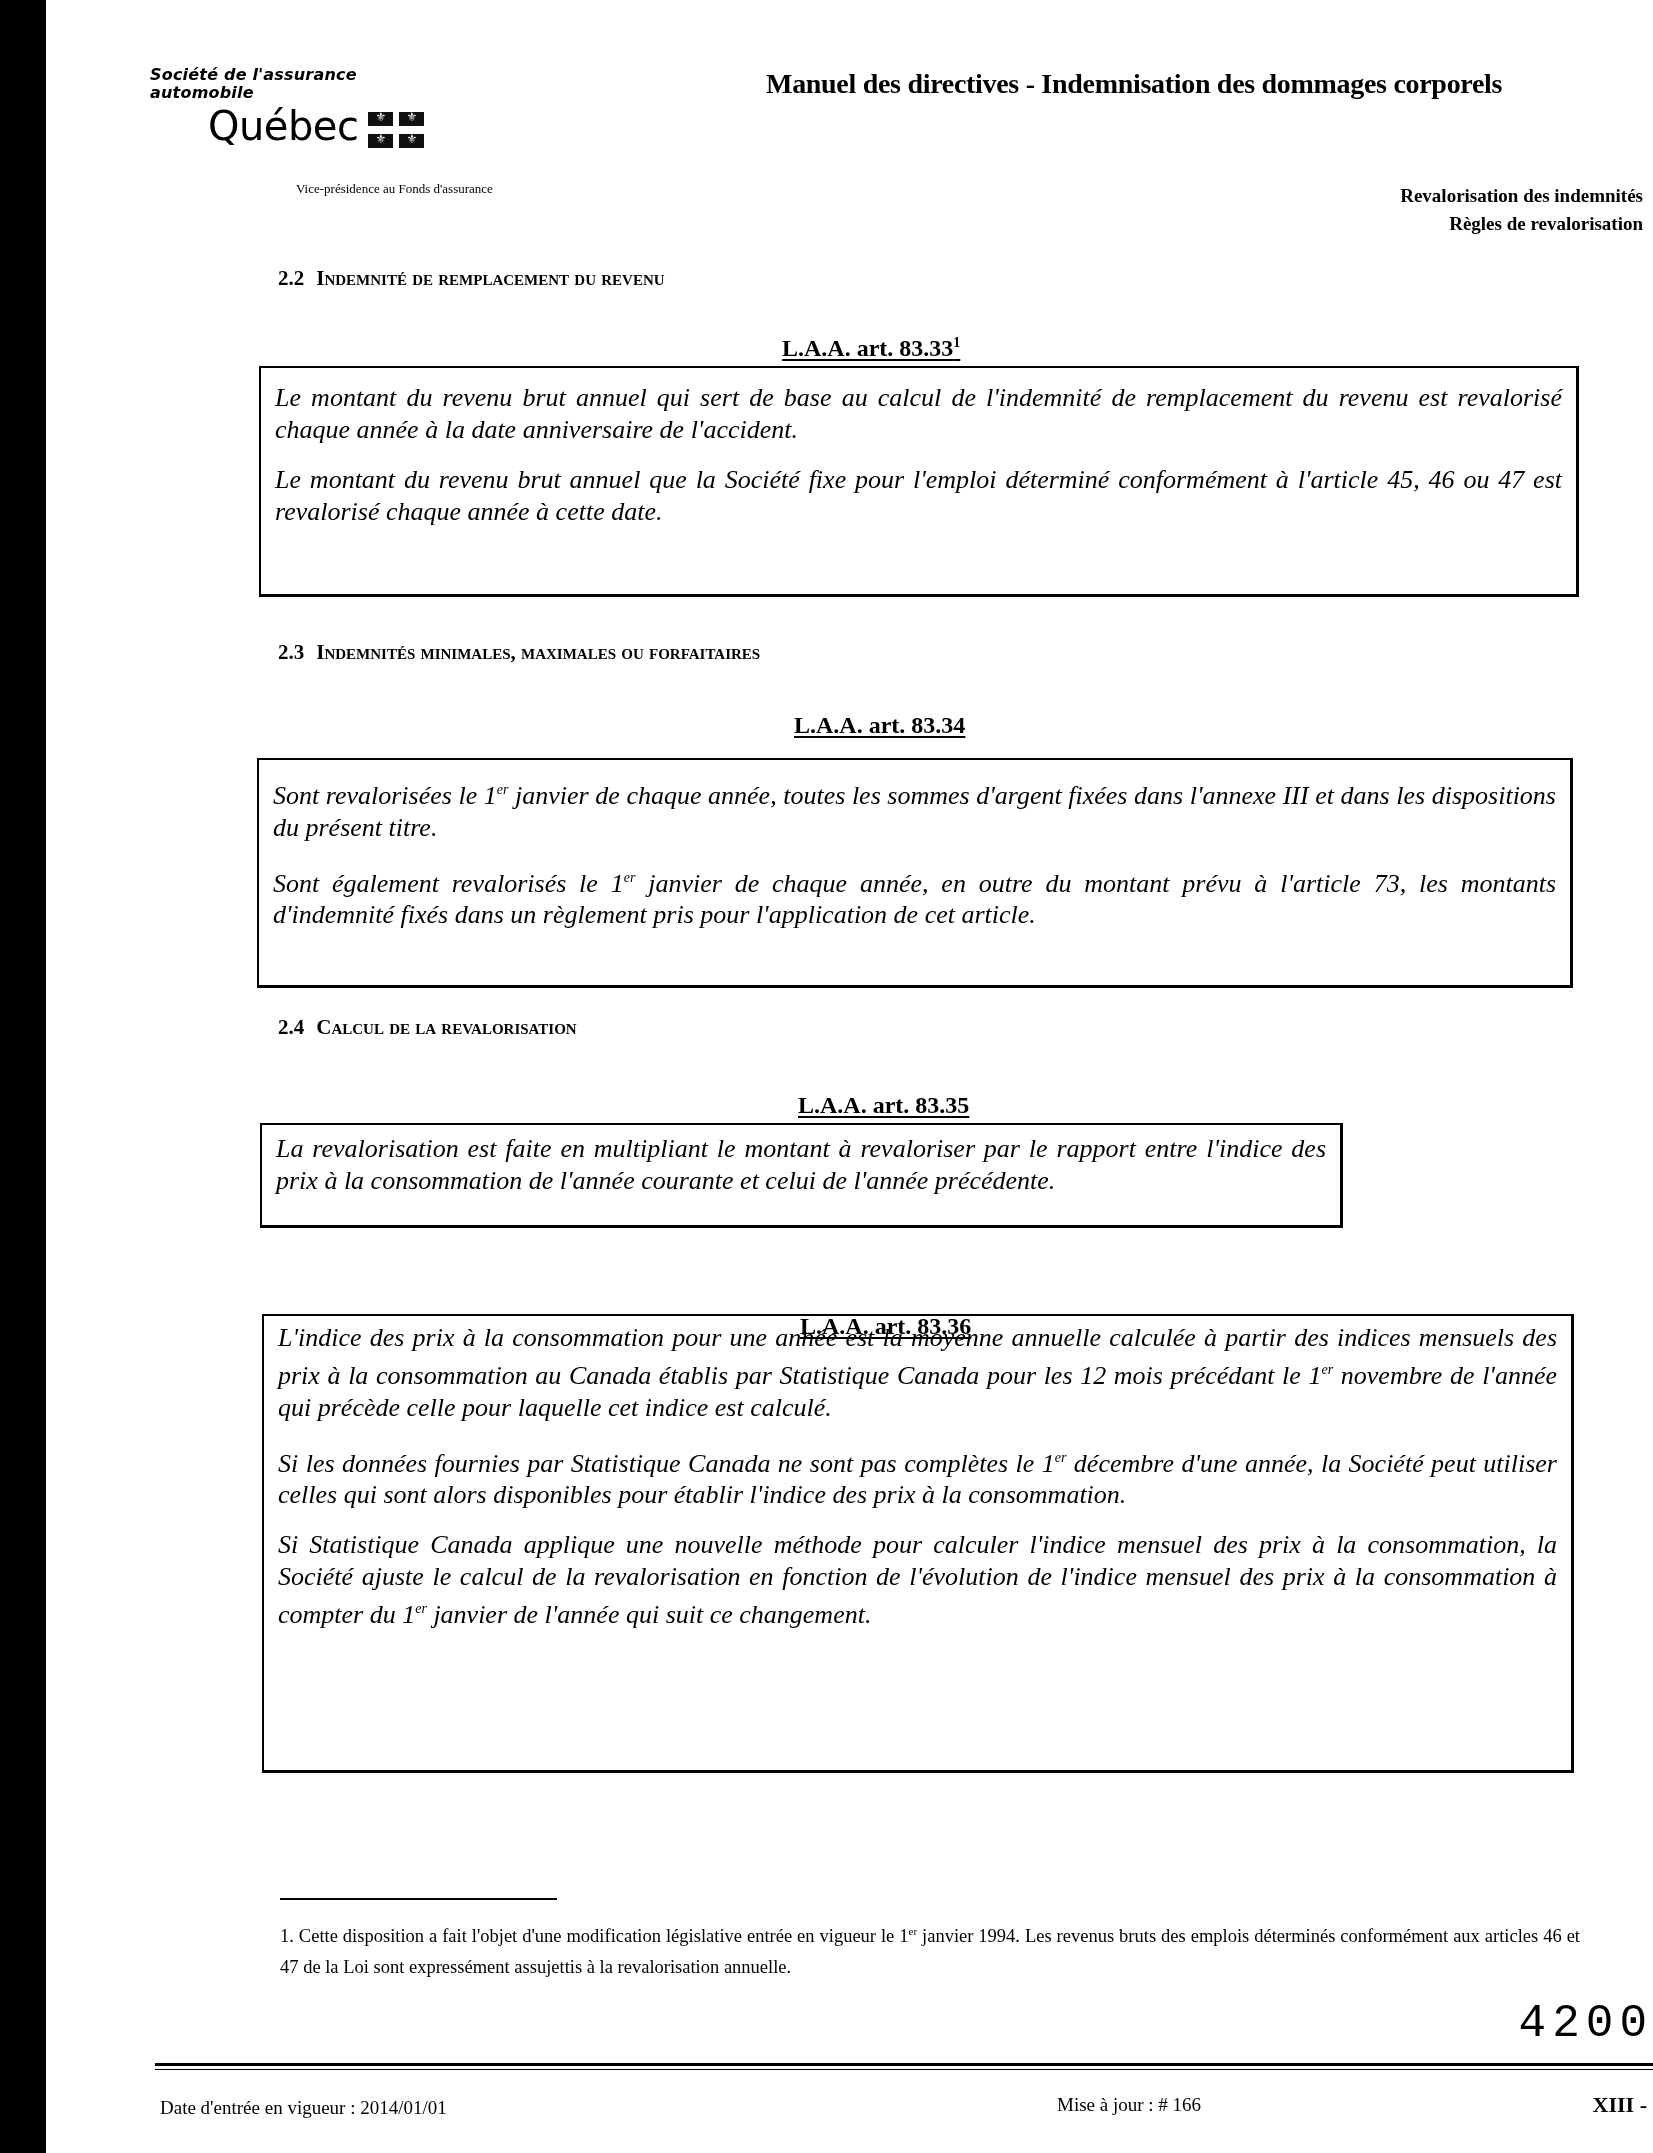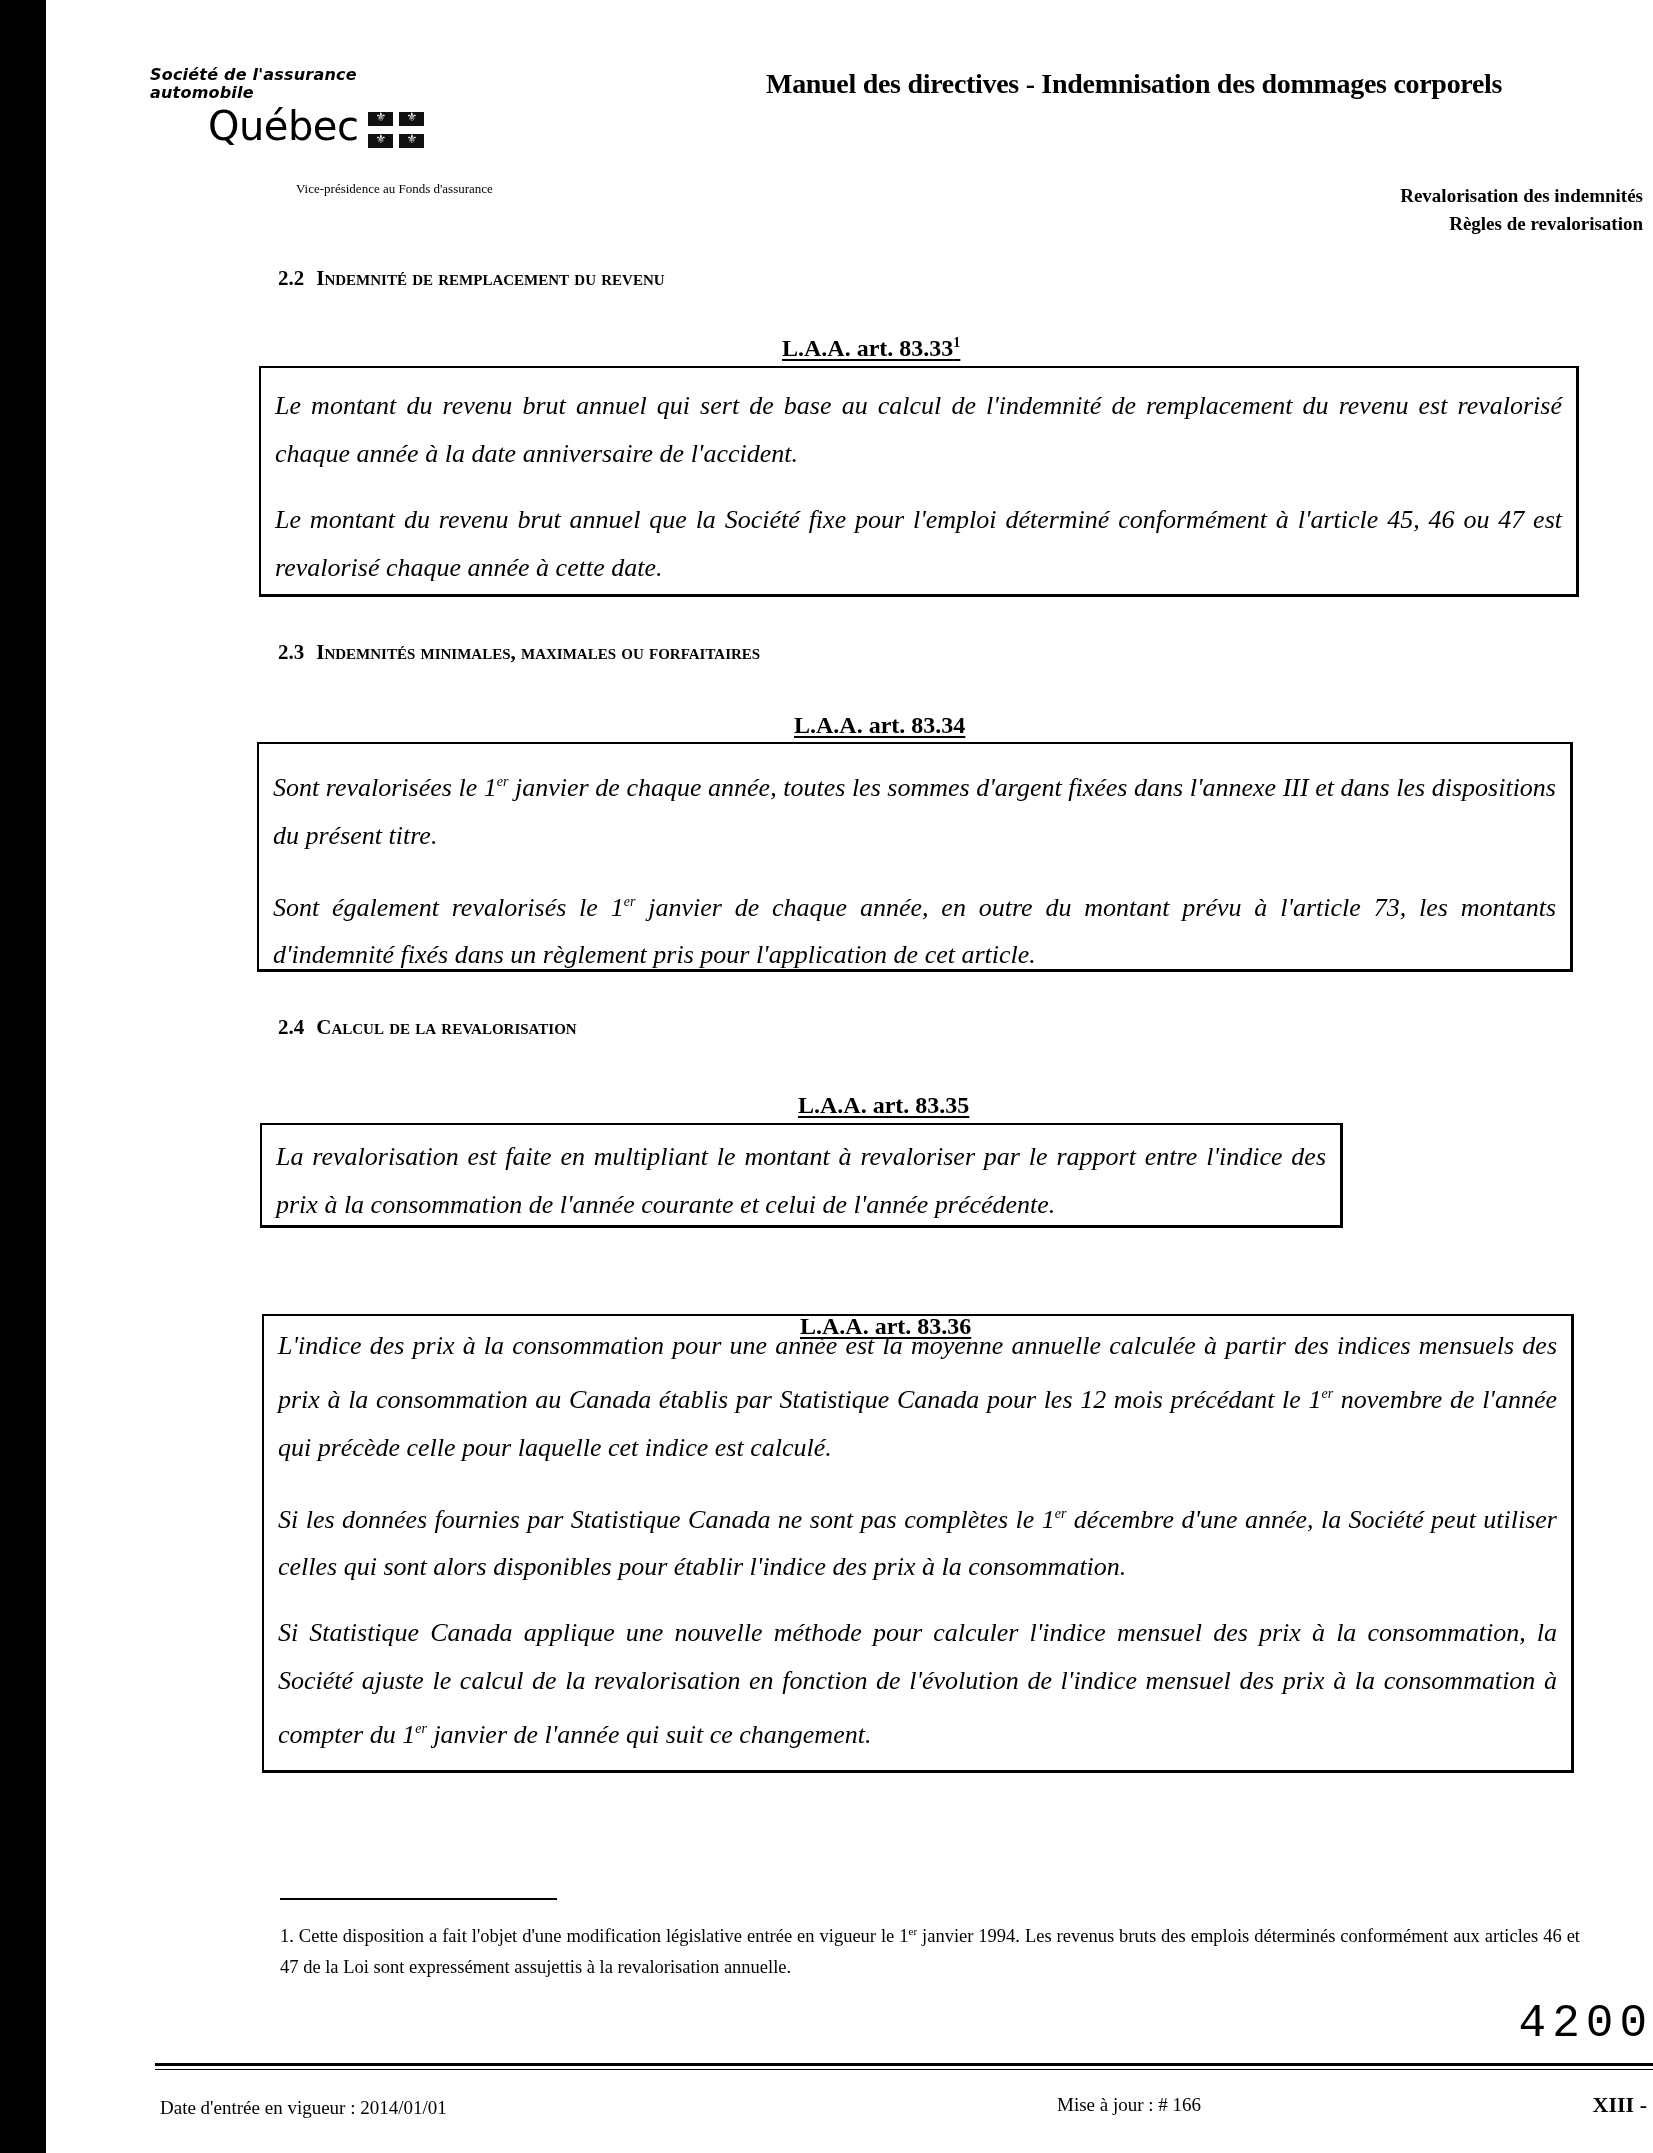--- a/index.html
+++ b/index.html
@@ -30,21 +30,21 @@
   .sec-head { position: absolute; left: 278px; font-size: 21px; font-weight: bold; white-space: nowrap; }
   .sec-head .num { margin-right: 12px; }
   .sec-head .sc { font-variant: small-caps; }
 
   .art-title { position: absolute; font-size: 24px; font-weight: bold; text-decoration: underline; text-underline-offset: 3px; white-space: nowrap; }
   .art-title sup { font-size: 14px; }
 
   .law-box {
     position: absolute; border: 2px solid #000; border-right-width: 3px; border-bottom-width: 3px;
     box-sizing: border-box; padding: 14px 14px 10px 14px;
-    font-style: italic; font-size: 26px; line-height: 48px; text-align: justify;
+    font-style: italic; font-size: 26px; line-height: 32px; text-align: justify;
   }
   .law-box p { margin: 0 0 18px 0; }
   .law-box p:last-child { margin-bottom: 0; }
   .law-box sup { font-size: 14px; }
 
   
   .fn-rule { position: absolute; left: 280px; top: 1898px; width: 277px; height: 2px; background: #000; }
   .footnote { position: absolute; left: 280px; top: 1916px; width: 1300px; font-size: 18.5px; line-height: 31px; text-align: justify; }
   .footnote sup { font-size: 11px; }
   .stamp { position: absolute; right: 0; top: 1998px; font-family: "Liberation Mono", monospace; font-size: 46px; letter-spacing: 6px; white-space: nowrap; }
@@ -92,21 +92,21 @@
   <p>Le montant du revenu brut annuel qui sert de base au calcul de l'indemnité de remplacement du revenu est revalorisé chaque année à la date anniversaire de l'accident.</p>
   <p>Le montant du revenu brut annuel que la Société fixe pour l'emploi déterminé conformément à l'article 45, 46 ou 47 est revalorisé chaque année à cette date.</p>
 </div>
 
 <div class="sec-head" style="top:640px;">
   <span class="num">2.3</span><span class="sc">Indemnités minimales, maximales ou forfaitaires</span>
 </div>
 <div class="art-title" style="left:794px; top:712px;">
   <span>L.A.A. art. 83.34</span>
 </div>
-<div class="law-box" style="left:257px; top:742px; width:1316px; height:230px;">
+<div class="law-box" style="left:257px; top:758px; width:1316px; height:230px;">
   <p><span>Sont revalorisées le 1</span><sup>er</sup><span> janvier de chaque année, toutes les sommes d'argent fixées dans l'annexe III et dans les dispositions du présent titre.</span></p>
   <p><span>Sont également revalorisés le 1</span><sup>er</sup><span> janvier de chaque année, en outre du montant prévu à l'article 73, les montants d'indemnité fixés dans un règlement pris pour l'application de cet article.</span></p>
 </div>
 
 <div class="sec-head" style="top:1015px;">
   <span class="num">2.4</span><span class="sc">Calcul de la revalorisation</span>
 </div>
 <div class="art-title" style="left:798px; top:1092px;">
   <span>L.A.A. art. 83.35</span>
 </div>

